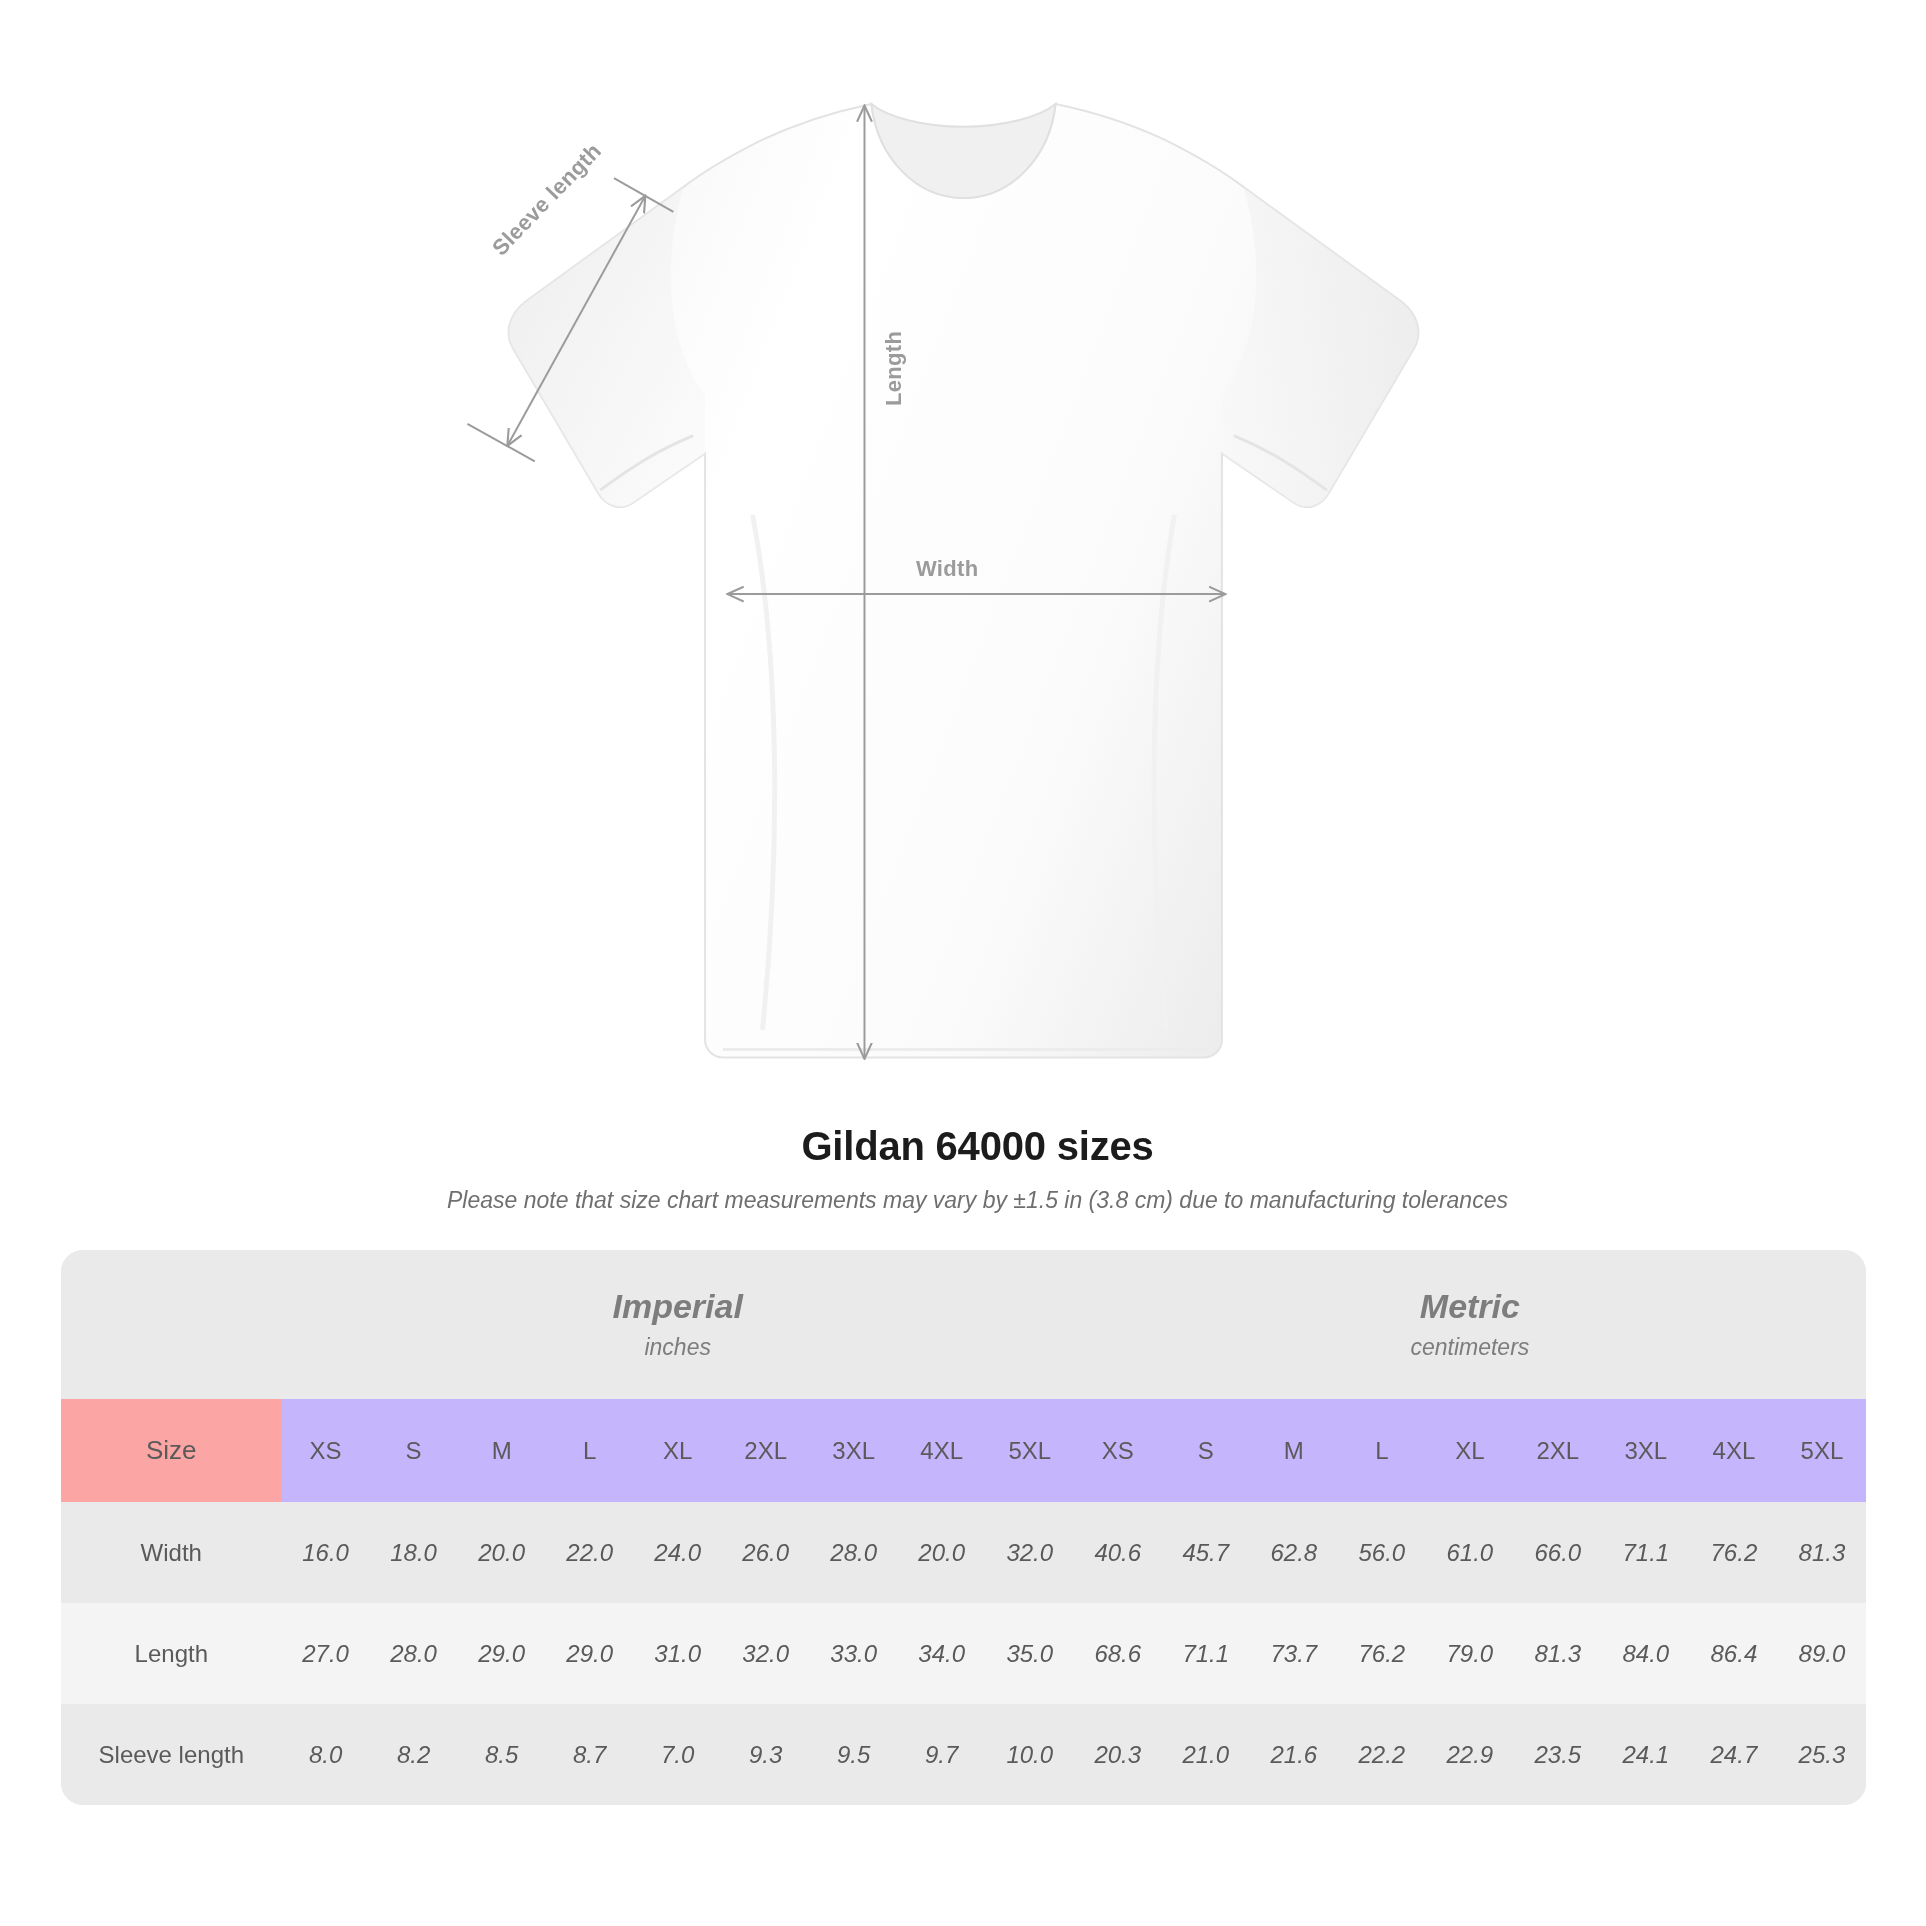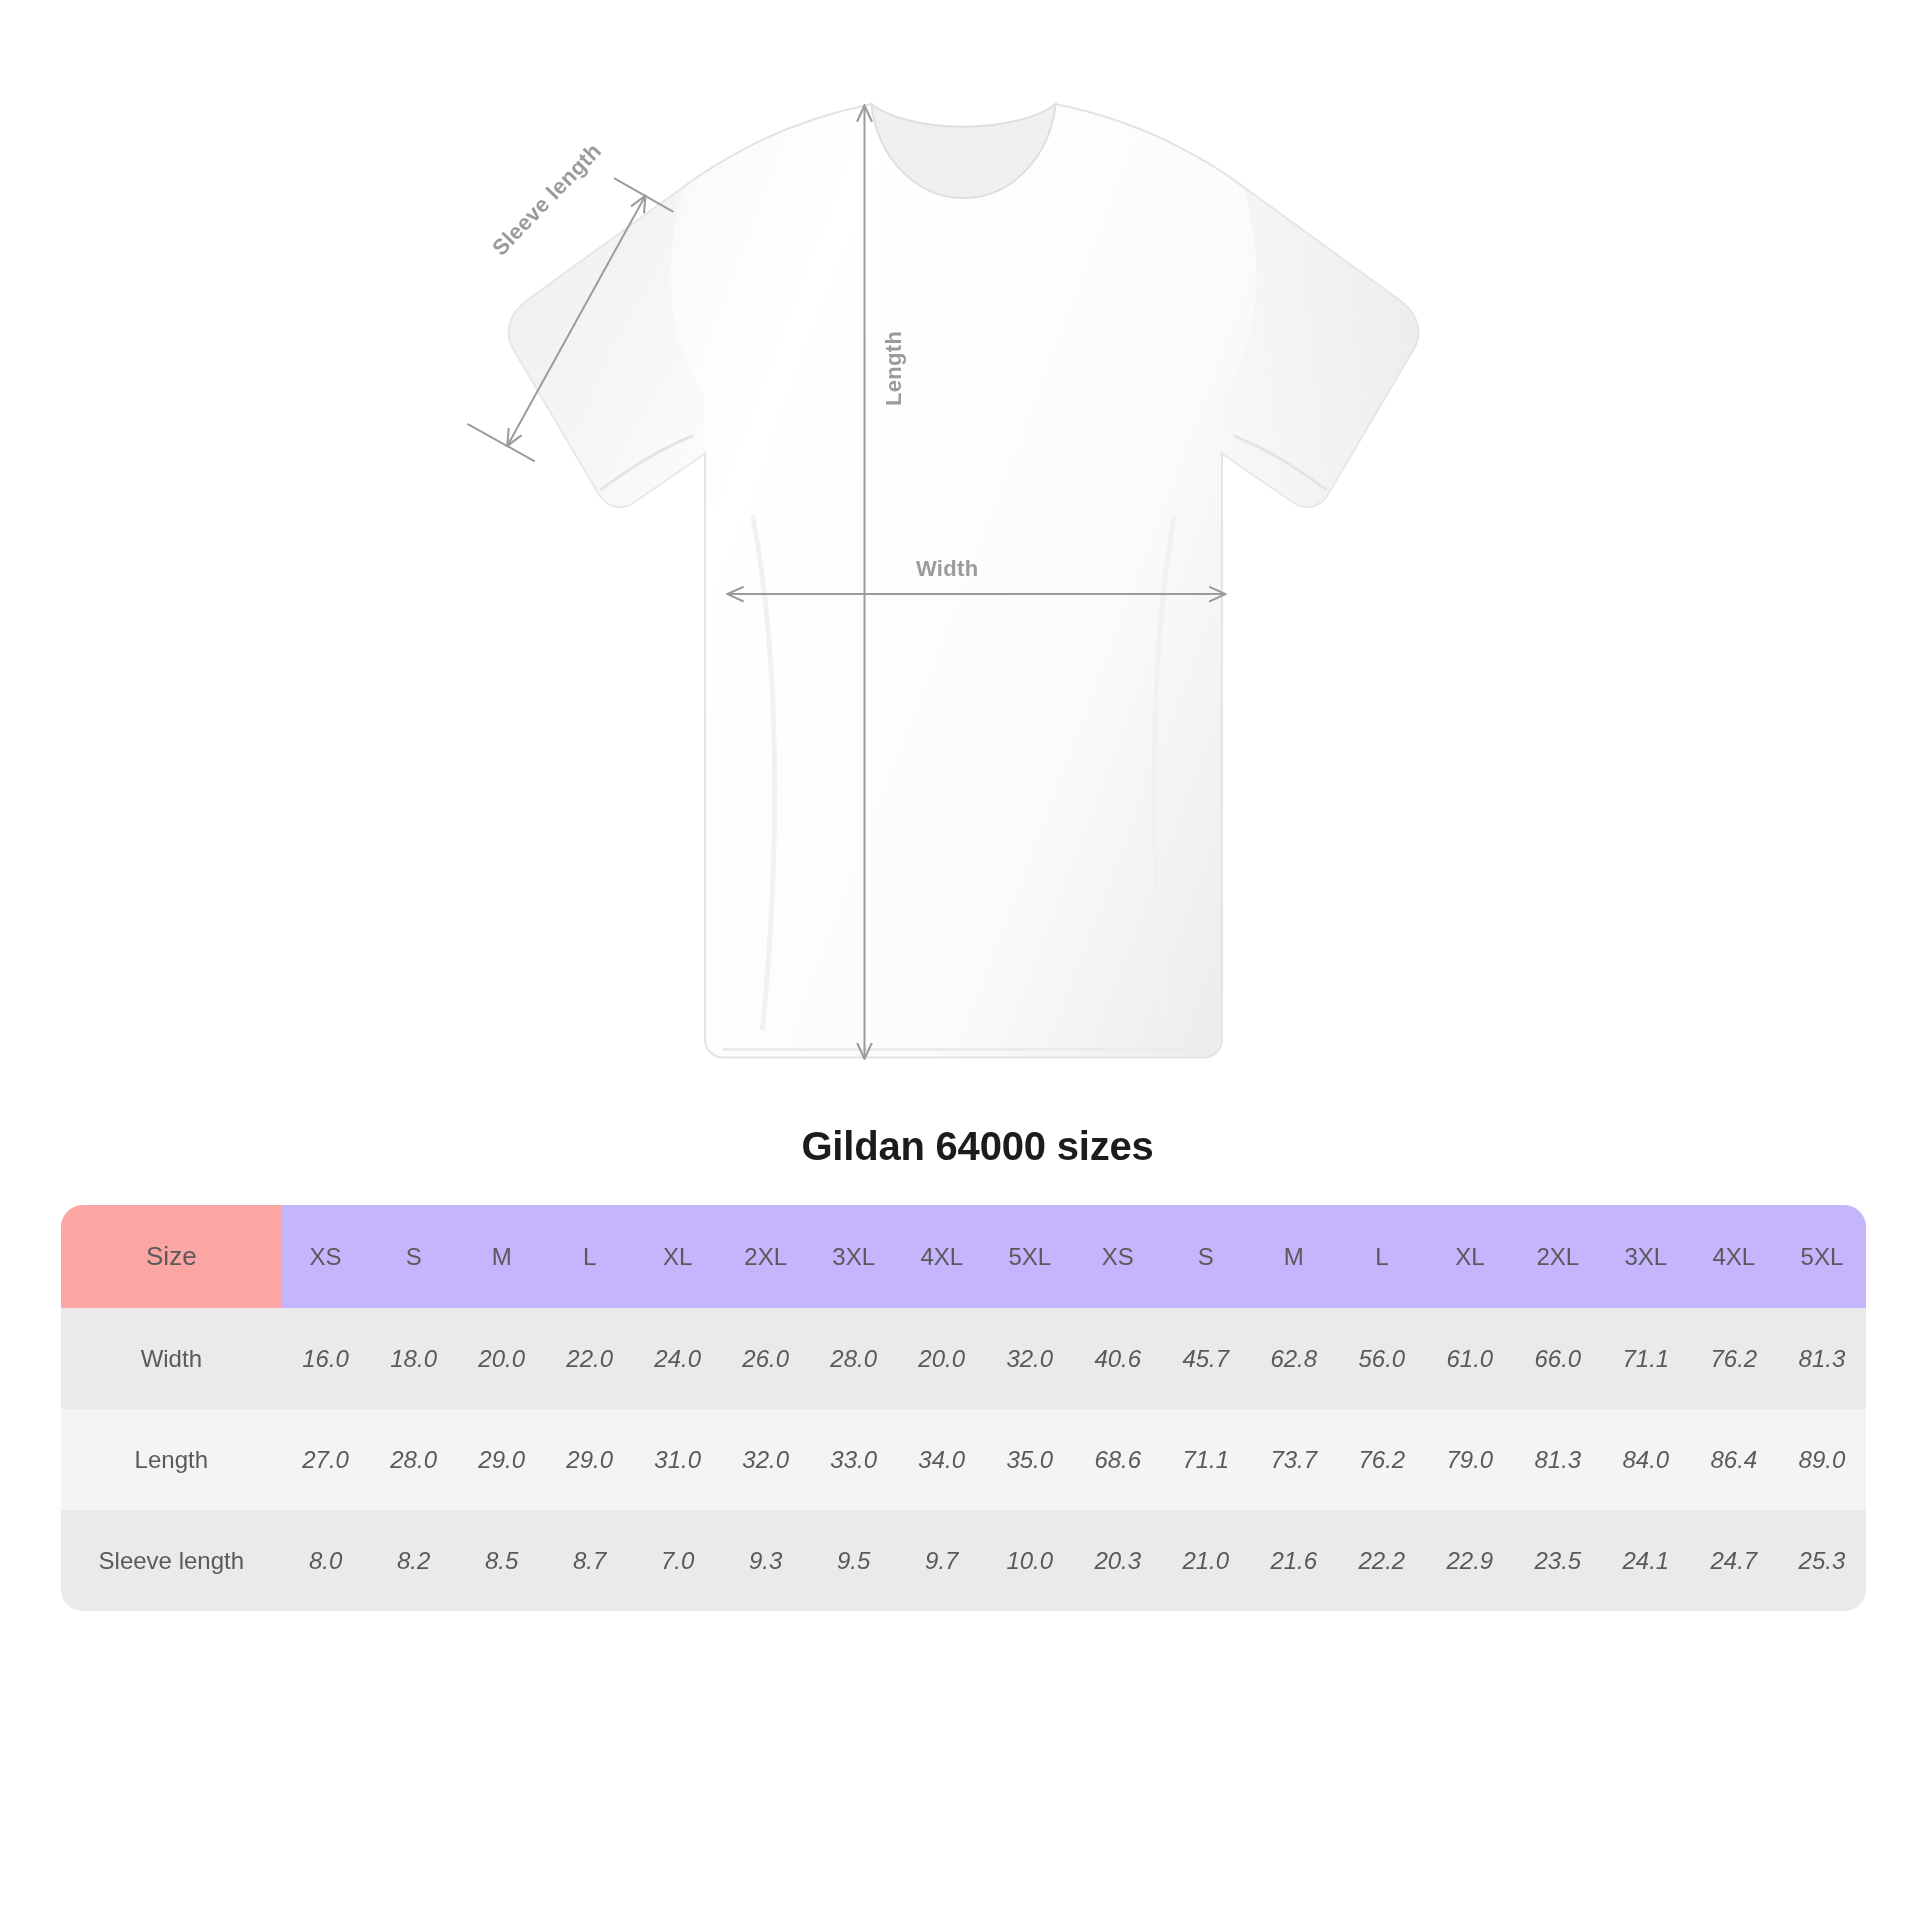--- a/index.html
+++ b/index.html
@@ -237,20 +237,21 @@
       </g>
     </svg>
 
     <div class="dim-label sleeve">Sleeve length</div>
     <div class="dim-label length">Length</div>
     <div class="dim-label width">Width</div>
   </div>
 
   <div class="title-block">
     <div class="chart-title">Gildan 64000 sizes</div>
+    <div class="chart-note">Please note that size chart measurements may vary by ±1.5 in (3.8 cm) due to manufacturing tolerances</div>
   </div>
 
   <div class="table-wrap">
     <table class="size-table">
       <colgroup>
         <col class="c-label">
         <col class="c-data">
           <col class="c-data">
           <col class="c-data">
           <col class="c-data">
@@ -264,20 +265,31 @@
           <col class="c-data">
           <col class="c-data">
           <col class="c-data">
         <col class="c-data">
           <col class="c-data">
           <col class="c-data">
           <col class="c-data">
       </colgroup>
       <tbody>
 
+        <tr class="unit-row">
+          <td></td>
+          <td colspan="9">
+            <div class="unit-name">Imperial</div>
+            <div class="unit-sub">inches</div>
+          </td>
+          <td colspan="9">
+            <div class="unit-name">Metric</div>
+            <div class="unit-sub">centimeters</div>
+          </td>
+        </tr>
 
         <tr class="size-row">
           <td class="rowlabel">Size</td>
           <td>XS</td>
           <td>S</td>
           <td>M</td>
           <td>L</td>
           <td>XL</td>
           <td>2XL</td>
           <td>3XL</td>

